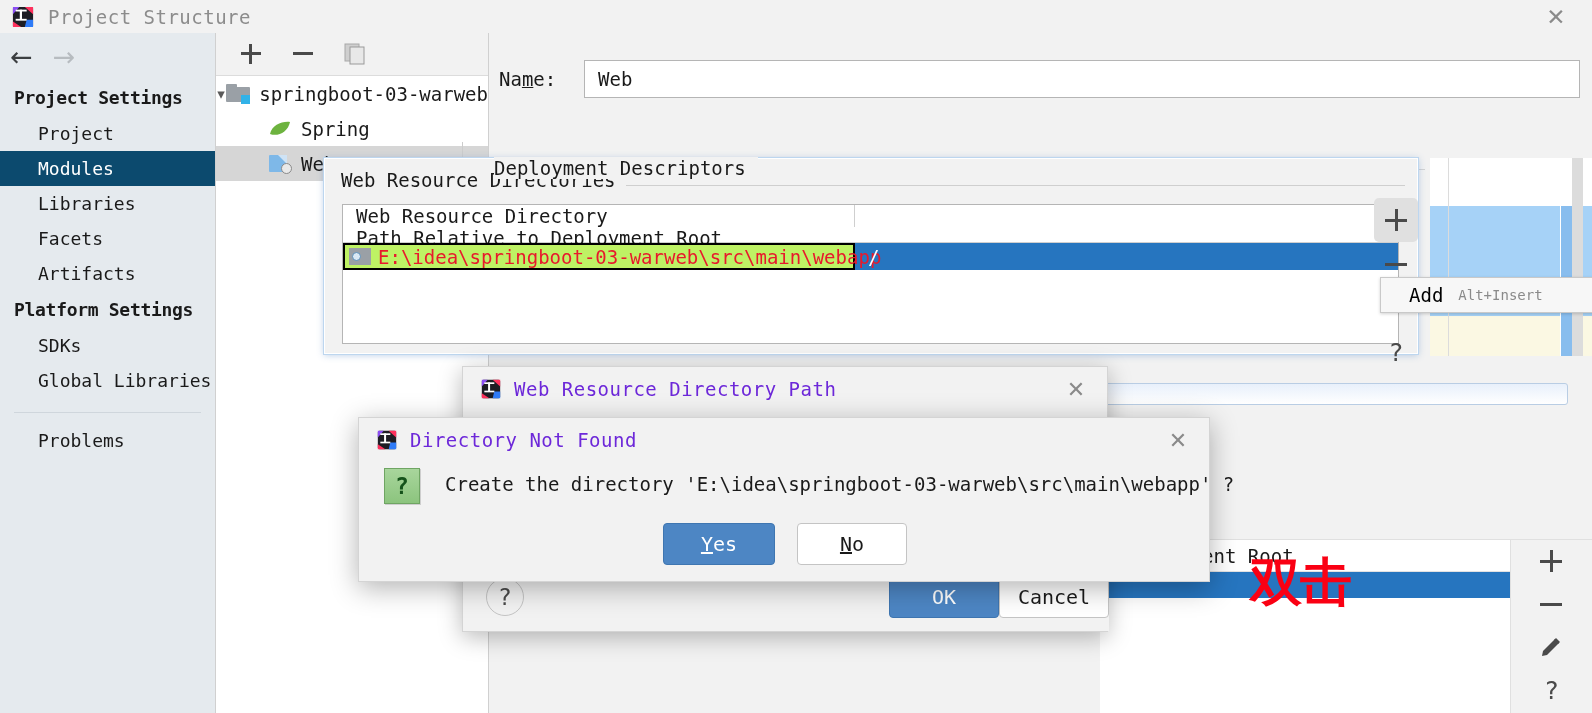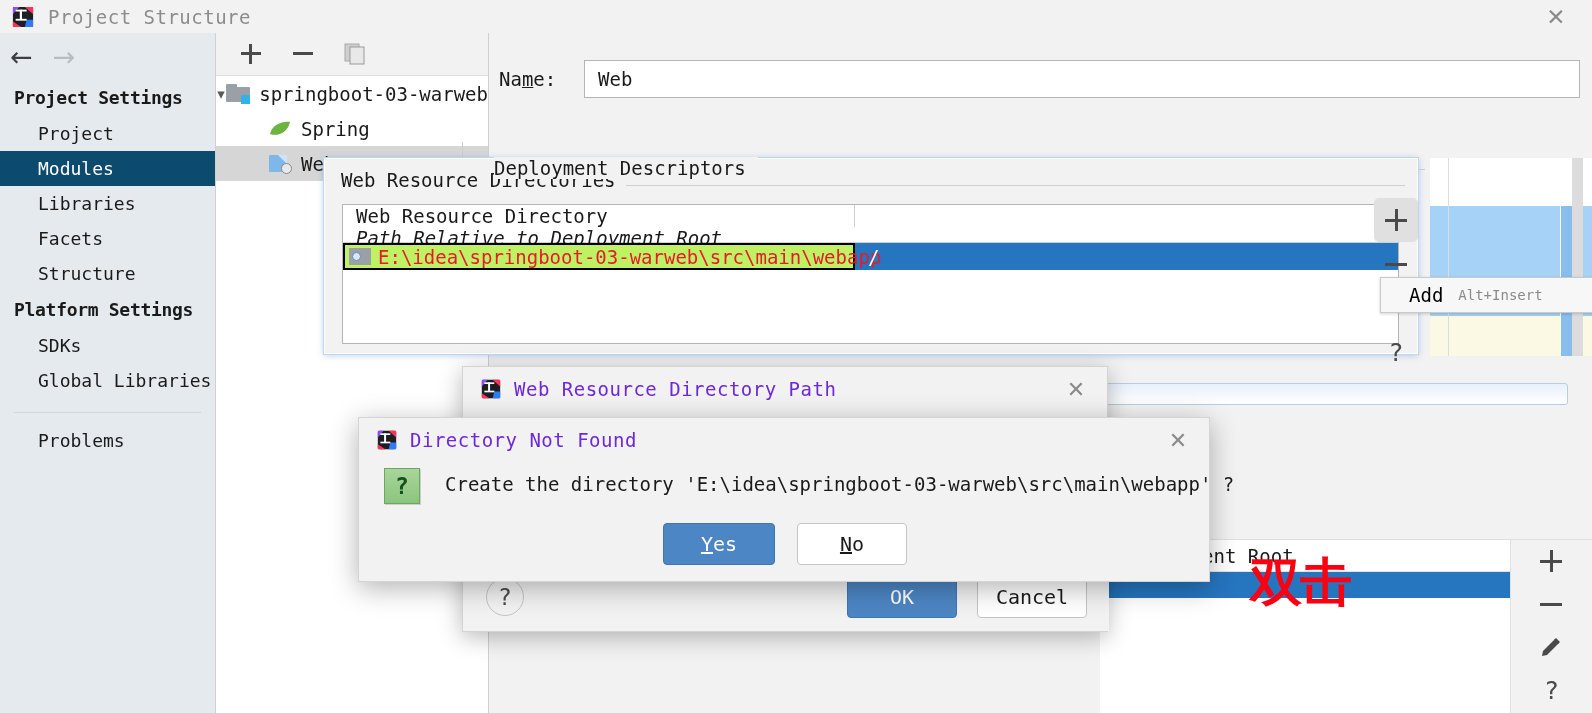--- a/index.html
+++ b/index.html
@@ -115,21 +115,21 @@
   }
   .wrd-title { position:absolute; left:16px; top:10px; font-size:19px; color:#1a1a1a; background:#f2f2f2; padding-right:10px; z-index:2;}
   .wrd-line  { position:absolute; left:16px; top:26px; right:12px; height:1px; background:#cfcfcf; }
   .wrd-table {
     position:absolute; left:17px; top:45px; width:1057px; height:140px;
     background:#ffffff; border:1px solid #b5b5b5;
   }
   .wrd-hdr { display:flex; height:38px; border-bottom:1px solid #cfcfcf;flex-direction:column; }
   .wrd-hdr > div { font-size:19px; color:#1a1a1a; display:flex; align-items:center; padding-left:13px; }
   .wrd-hdr .c1 { width:512px; border-right:1px solid #cfcfcf; }
-  .wrd-hdr .c2 { flex:1;font-style:italic; }
+  .wrd-hdr .c2 { flex:1; }
   .wrd-row { display:flex; height:27px; background:#2675bf; }
   .wrd-row .c1 {
     width:512px; display:flex; align-items:center; padding-left:4px;
     border:2px solid #000000; background:#bef264;
   }
   .wrd-row .c2 { flex:1; display:flex; align-items:center; padding-left:13px; color:#ffffff; font-size:19px; }
   .pathtext { color:#e8192c; font-size:19px; white-space:nowrap; }
   .ico-dirsmall { position:relative; width:22px; height:17px; margin-right:7px; flex:0 0 auto;}
   .ico-dirsmall .d-b { position:absolute; left:0; top:0; width:22px; height:17px; background:#9aa0a6;}
   .ico-dirsmall .d-c { position:absolute; left:3px; top:4px; width:9px; height:9px; border-radius:50%; background:#d9e9f5; border:1.5px solid #5c8fb8;}
@@ -210,21 +210,21 @@
     width:38px; height:38px; border-radius:50%; border:1px solid #c4c4c4;
     margin-left:23px; display:flex; align-items:center; justify-content:center;
     color:#4a4a4a; font-size:23px; background:#f2f2f2;
   }
   .btn {
     height:42px; min-width:110px; border-radius:4px; display:flex; align-items:center;
     justify-content:center; font-size:20px; cursor:default;
   }
   .btn-primary { background:#4d86c4; color:#ffffff; border:1px solid #3f76b1; }
   .btn-default { background:#ffffff; color:#1a1a1a; border:1px solid #c4c4c4; }
-  .footer-right { margin-left:auto; display:flex; gap:20px; margin-right:22px; }
+  .footer-right { margin-left:auto; display:flex; }
 
   
   .dlg-dnf {
     position:absolute; left:358px; top:417px; width:852px; height:165px;
     background:#f2f2f2; border:1px solid #d4d4d4;
     box-shadow:0 6px 26px rgba(0,0,0,.30); z-index:20;
   }
   .dnf-body { position:absolute; left:0; top:46px; width:852px; display:flex; align-items:flex-start; }
   .q-icon {
     width:36px; height:36px; margin-left:25px; margin-top:4px;
@@ -263,21 +263,21 @@
     <div class="nav-btns">
       <span class="navarrow back">←</span>
       <span class="navarrow fwd">→</span>
     </div>
 
     <div class="side-group">Project Settings</div>
     <div class="side-item">Project</div>
     <div class="side-item sel">Modules</div>
     <div class="side-item">Libraries</div>
     <div class="side-item">Facets</div>
-    <div class="side-item">Structure</div>
+    <div class="side-item">Artifacts</div>
 
     <div class="side-group">Platform Settings</div>
     <div class="side-item">SDKs</div>
     <div class="side-item">Global Libraries</div>
 
     <div class="side-sep"></div>
     <div class="side-item">Problems</div>
   </div>
 
   <div class="vdiv" style="left:215px;"></div>

